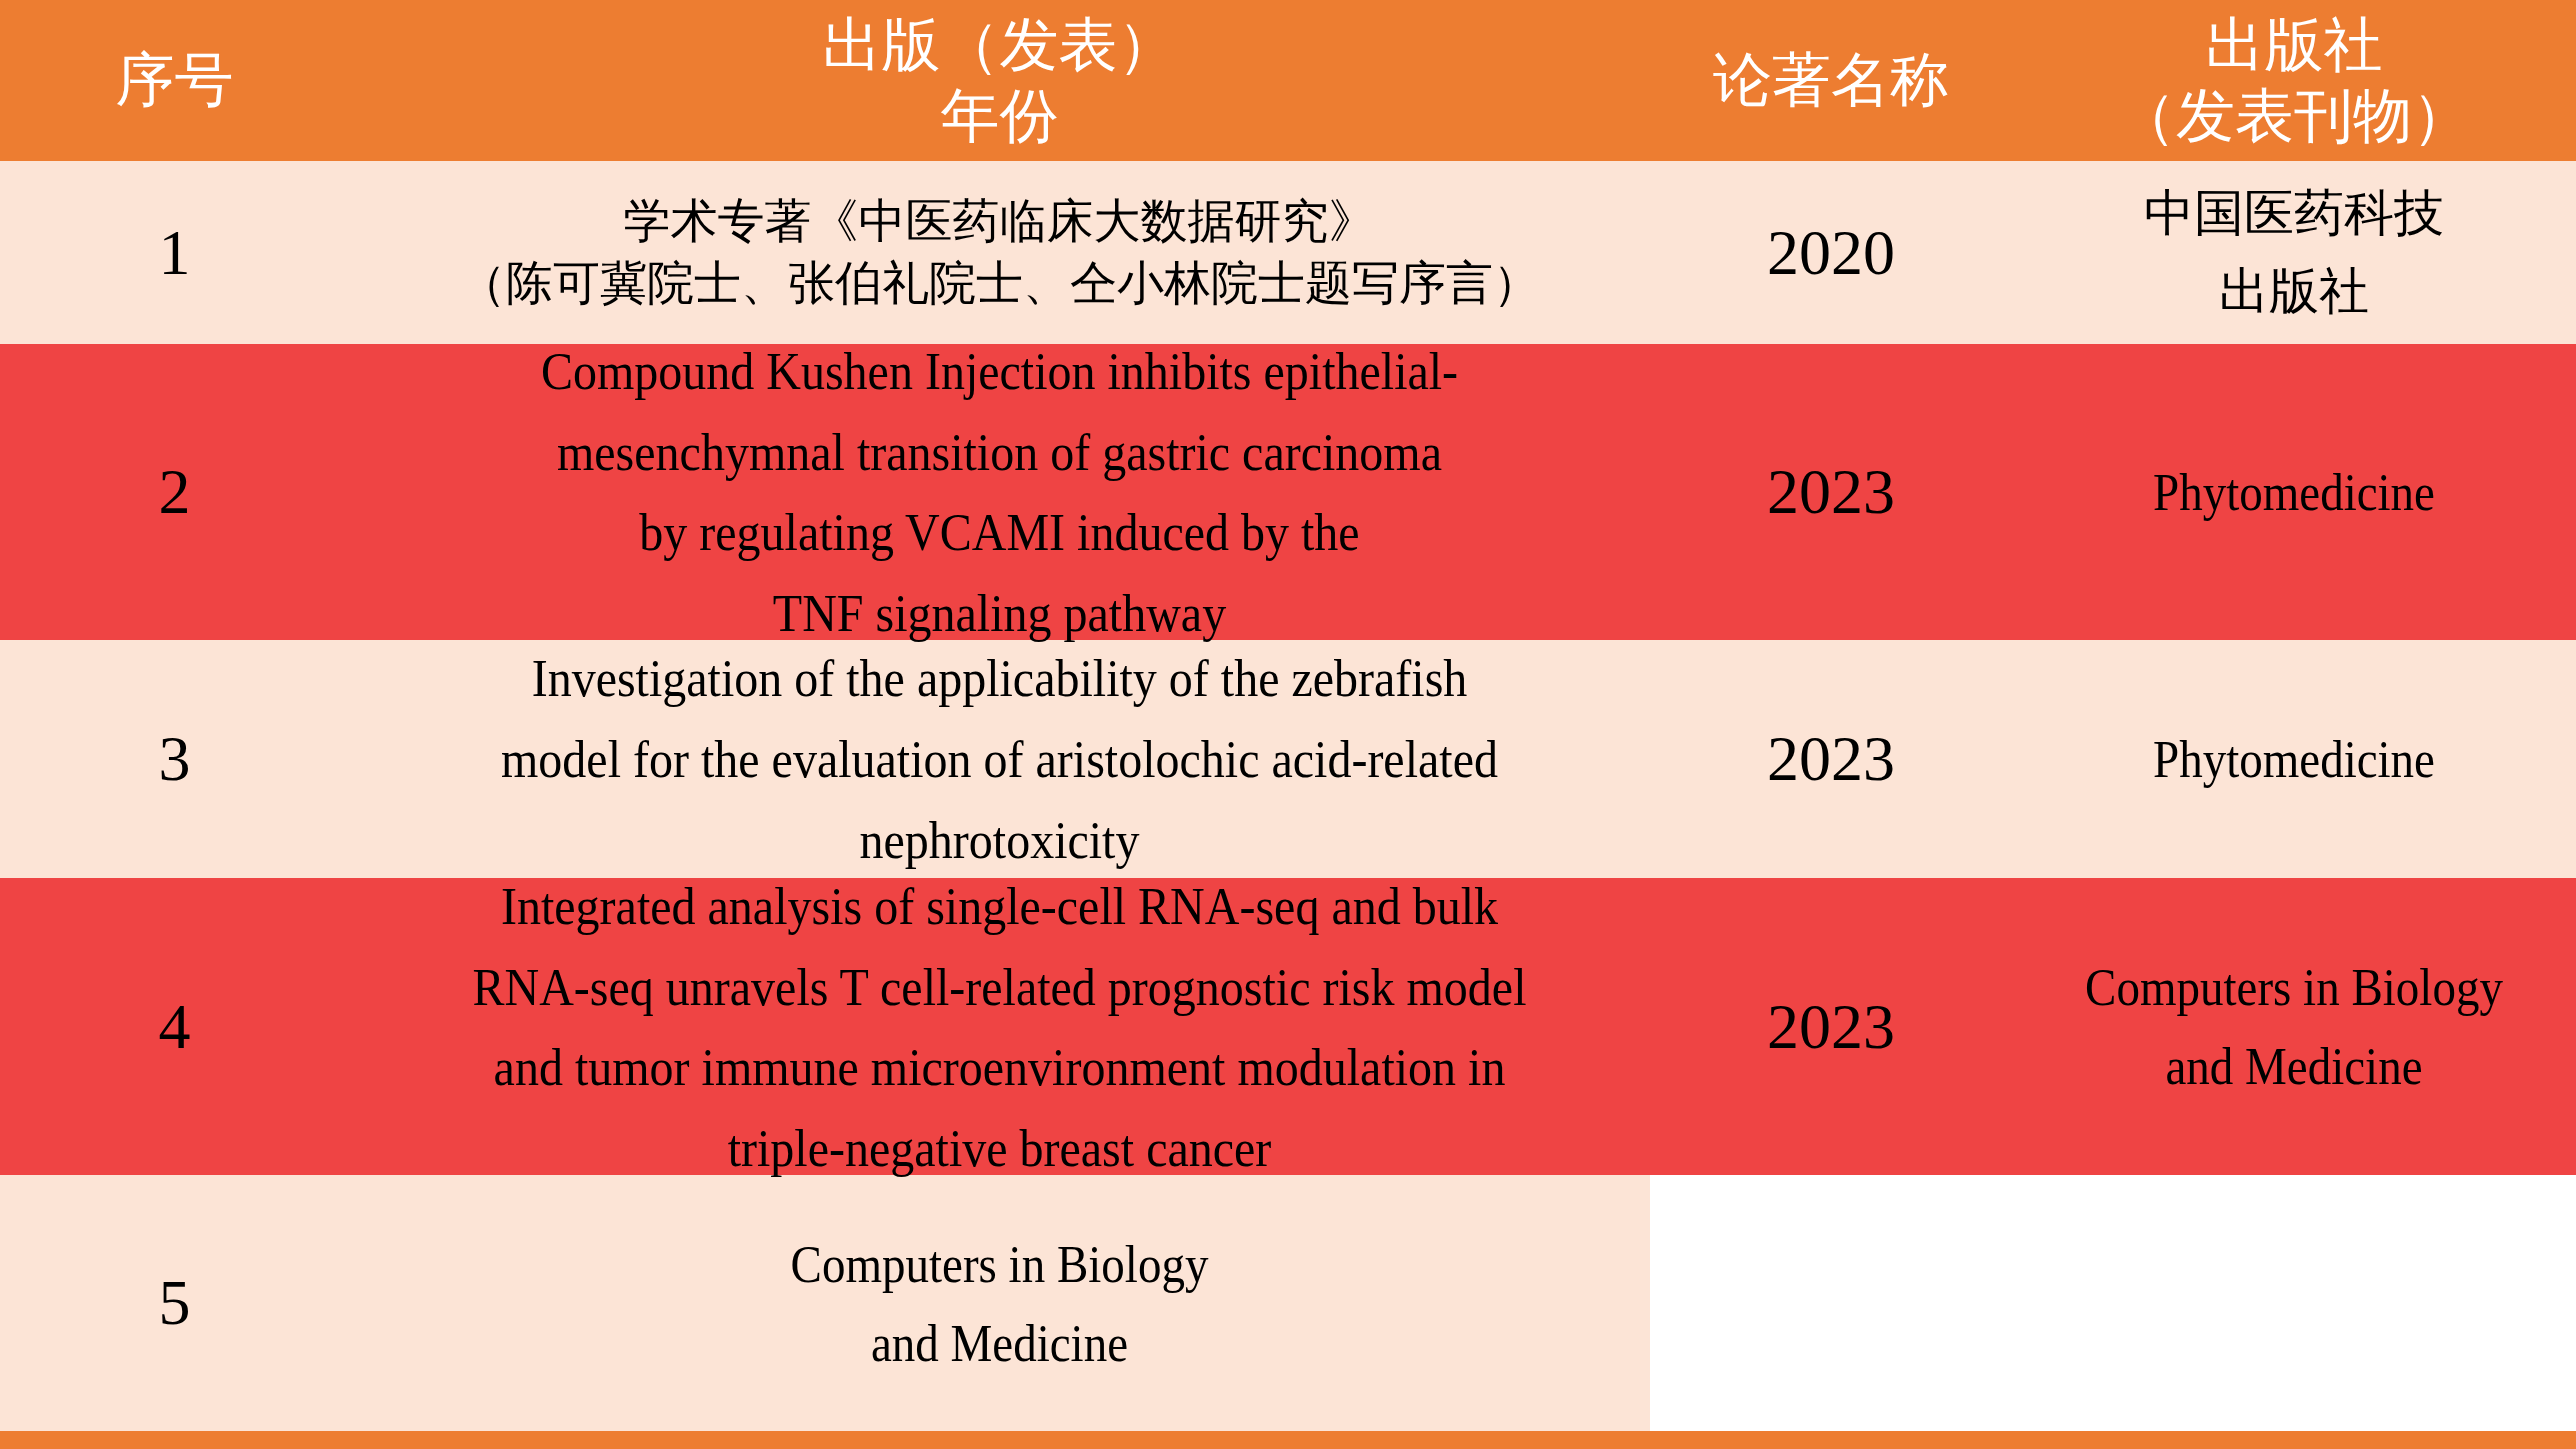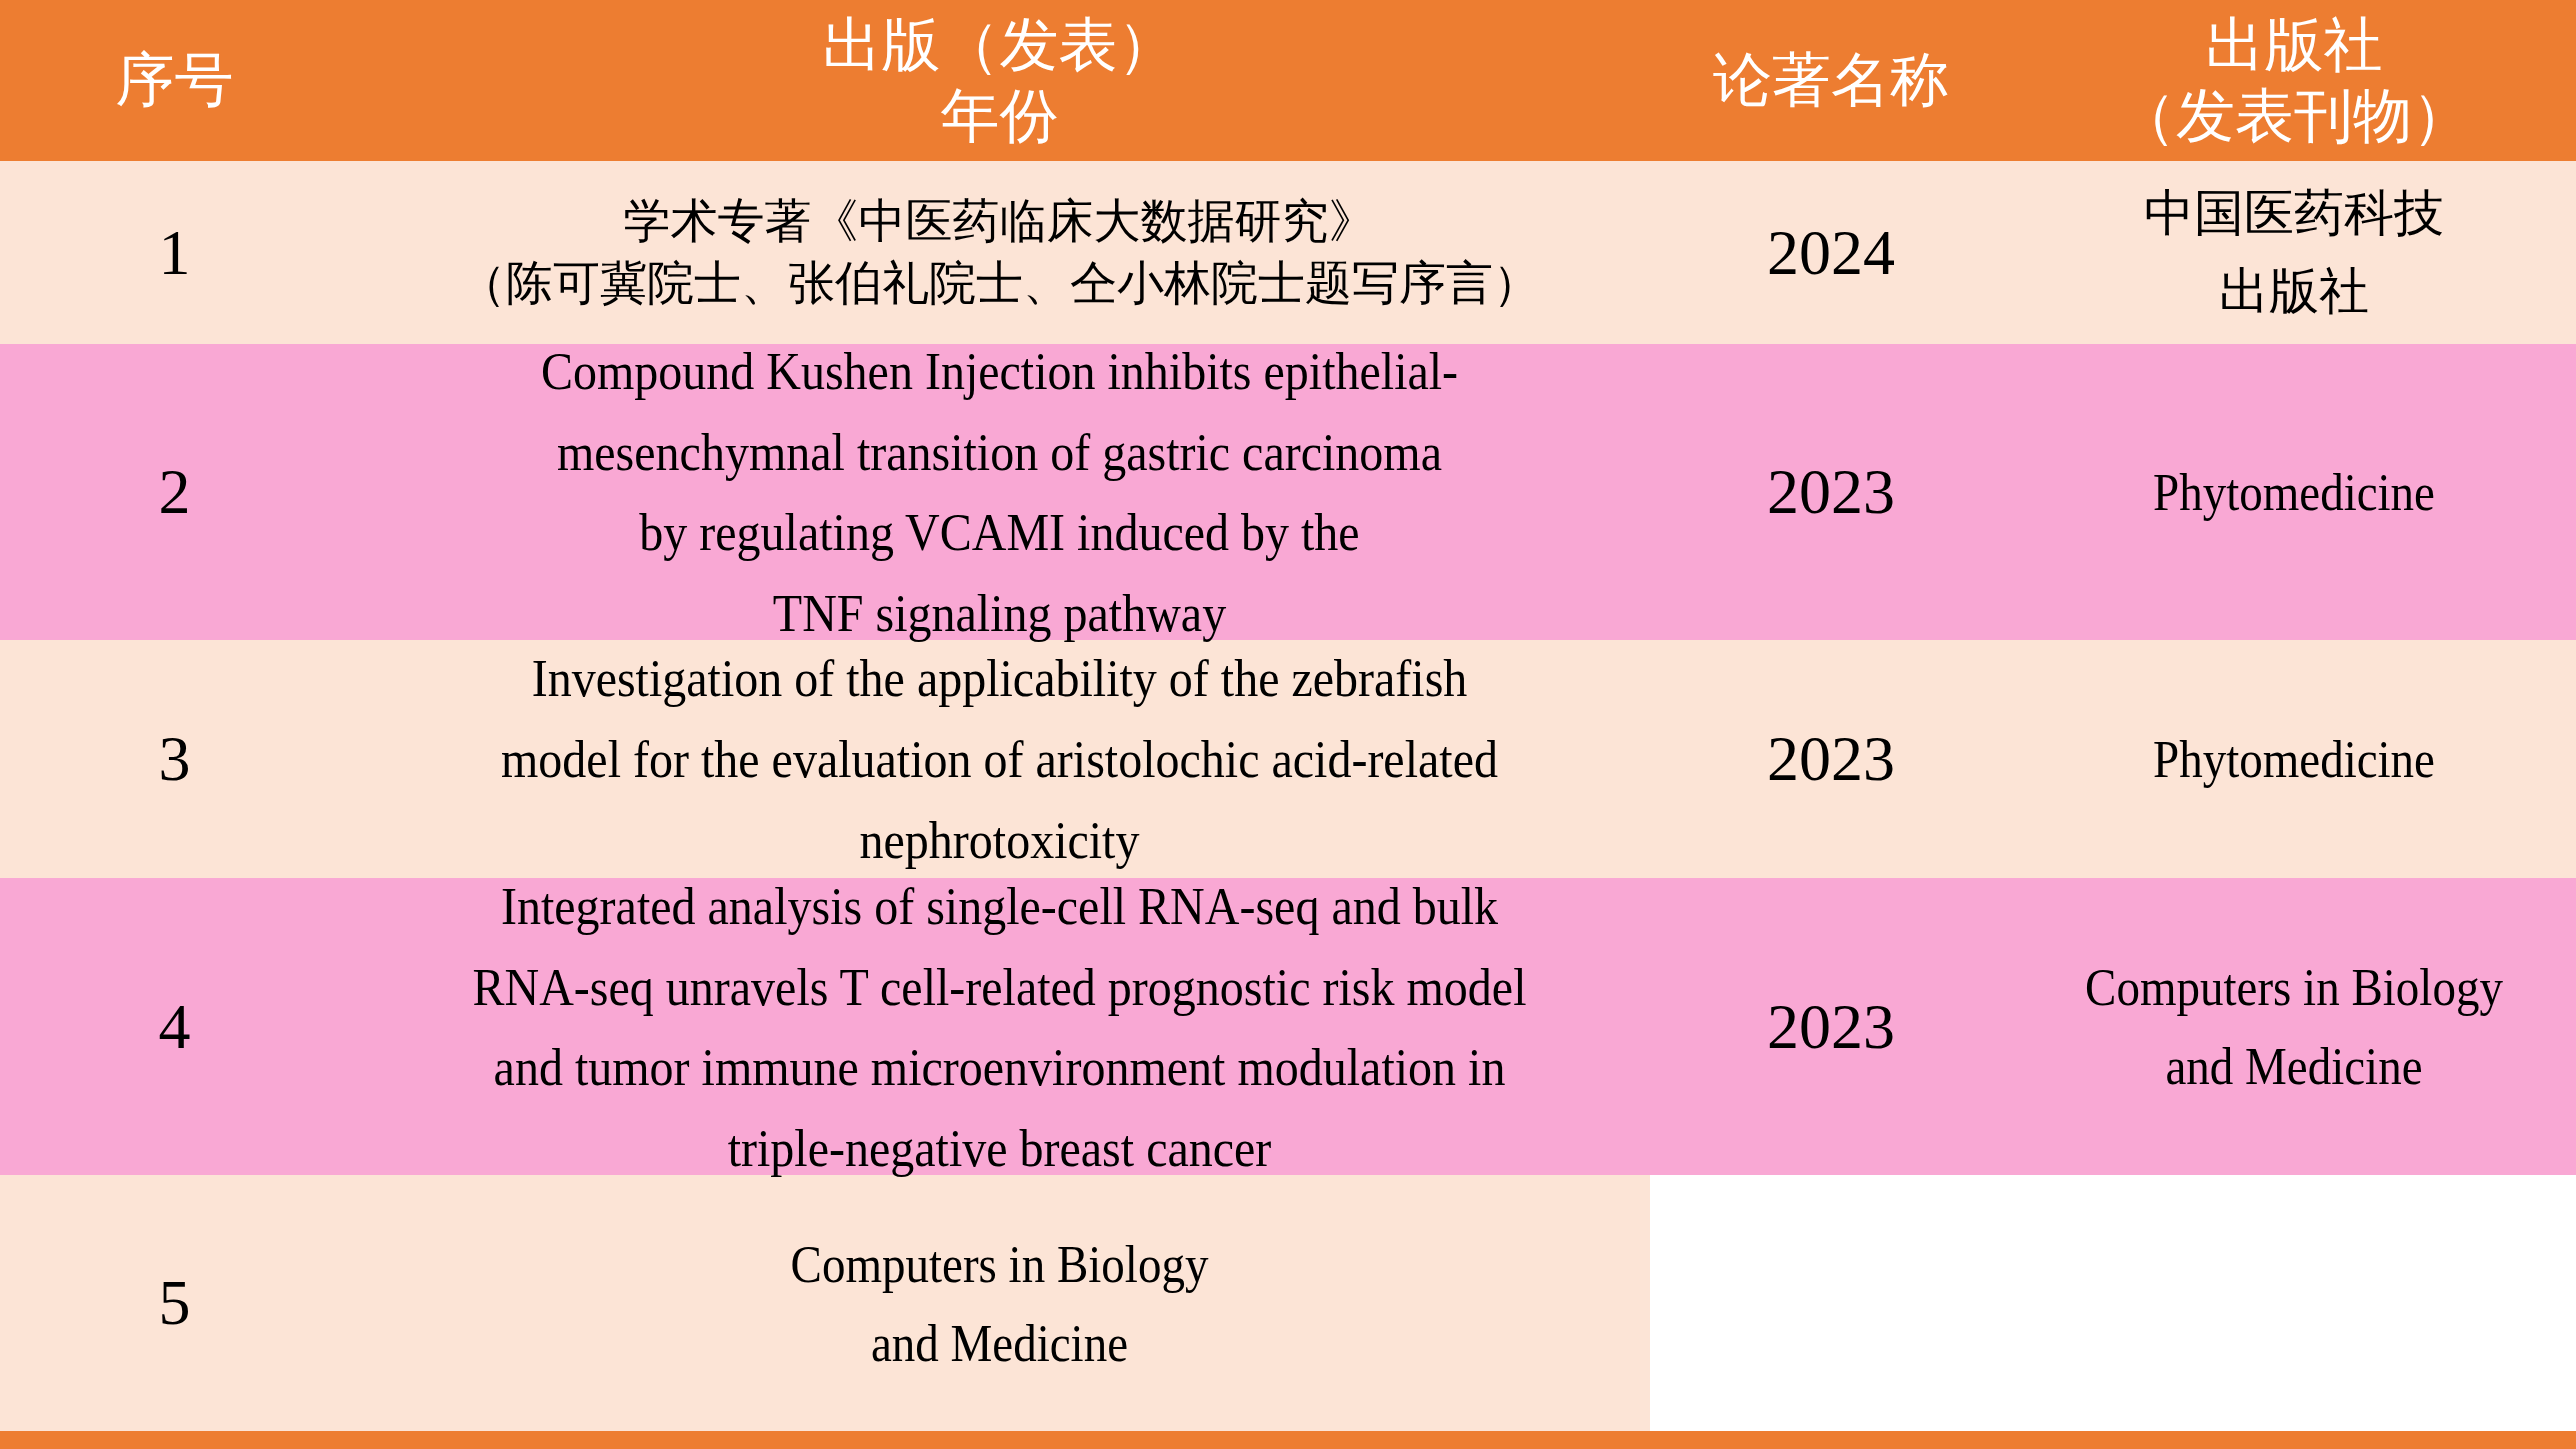--- a/index.html
+++ b/index.html
@@ -5,21 +5,21 @@
   html,body{margin:0;padding:0;background:#ffffff;}
   .canvas{position:relative;width:2576px;height:1449px;overflow:hidden;background:#ffffff;
           font-family:"Liberation Serif","DejaVu Serif",serif;color:#000;}
   .table{display:grid;width:2036px;height:1449px;
          grid-template-columns:349px 1301px 362px 564px;
          grid-template-rows:161px 183px 296px 238px 297px 256px 18px;}
   .cell{display:flex;align-items:center;justify-content:center;text-align:center;overflow:visible;}
   .cell span{white-space:pre-line;display:inline-block;}
   .bg-orange{background:#ED7D31;}
   .bg-pink{background:#FCE4D6;}
-  .bg-white{background:#f9a8d4;}
+  .bg-white{background:#ef4444;}
   .hdr span{font-family:"Liberation Sans","DejaVu Sans",sans-serif;
             font-size:59px;line-height:1.2;color:#FFFFFF;font-weight:500;}
   .num span{font-size:64px;line-height:1;}
   .year span{font-size:64px;line-height:1;}
   .title-zh span{font-family:Liberation Serif, serif;
                  font-size:47px;line-height:1.3;}
   .title-en span{font-size:48px;line-height:1.5;transform:scale(1,1.12);}
   .pub-zh span{font-size:50px;line-height:1.55;}
   .pub-en span{font-size:47px;line-height:1.5;transform:scale(1,1.12);}
   .footer-bar{grid-column:1 / -1;background:#ED7D31;}
@@ -46,21 +46,21 @@
     </div>
 
     <div class="cell bg-pink num">
       <span>1</span>
     </div>
     <div class="cell bg-pink title-zh">
       <span>学术专著《中医药临床大数据研究》
 （陈可冀院士、张伯礼院士、仝小林院士题写序言）</span>
     </div>
     <div class="cell bg-pink year">
-      <span>2024</span>
+      <span>2020</span>
     </div>
     <div class="cell bg-pink pub-zh">
       <span>中国医药科技
 出版社</span>
     </div>
 
     <div class="cell bg-white num">
       <span>2</span>
     </div>
     <div class="cell bg-white title-en">

